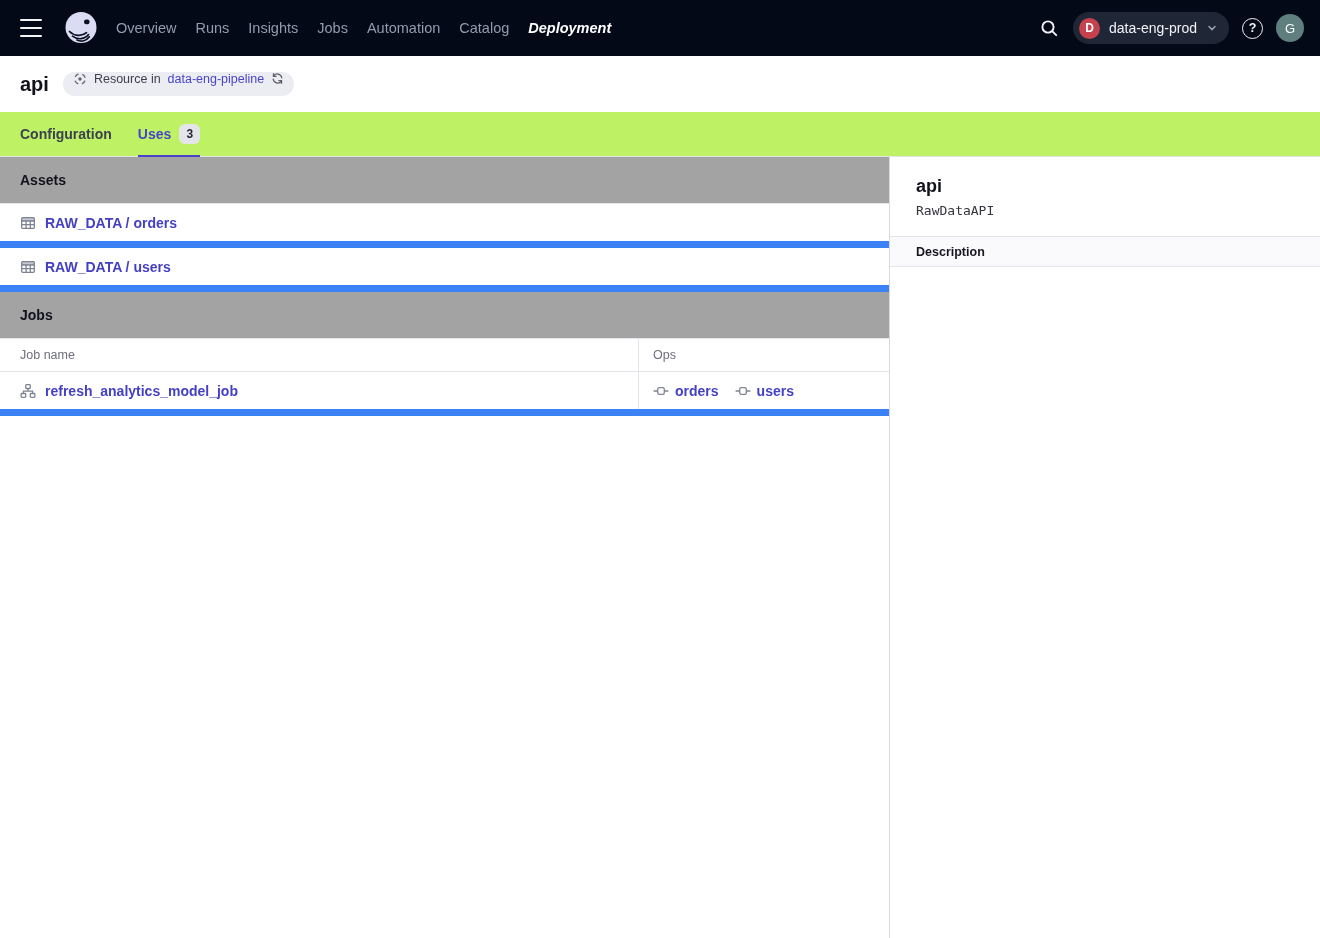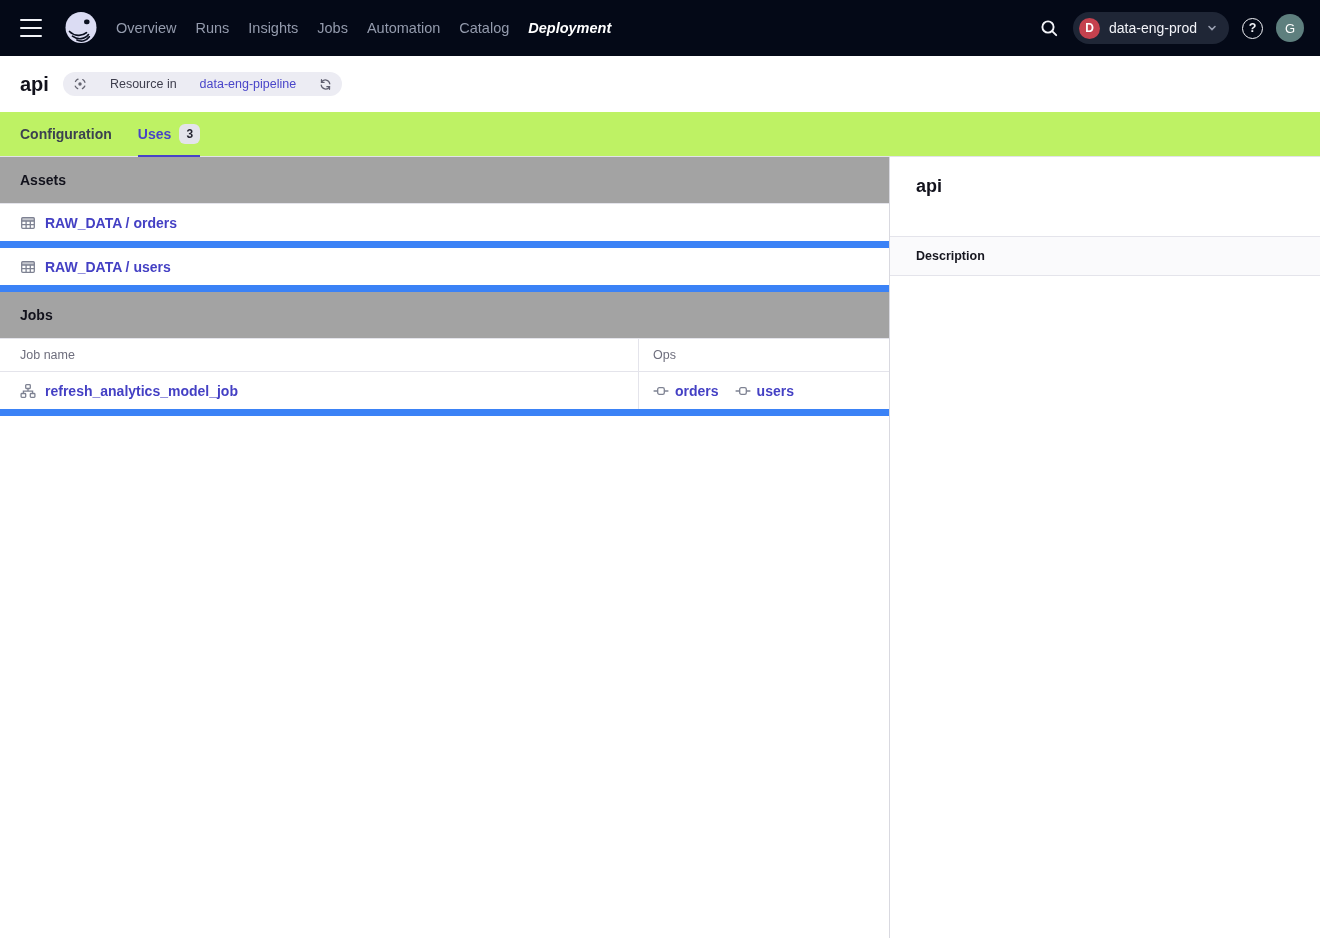--- a/index.html
+++ b/index.html
@@ -30,21 +30,21 @@
   }
   .d-circle { width: 21px; height: 21px; border-radius: 50%; background: #C5414E; color: #fff; font-size: 12px; font-weight: 700; display: flex; align-items: center; justify-content: center; }
   .deploy-label { color: #F2F3F8; font-size: 14px; }
   .help-circle { width: 21px; height: 21px; border-radius: 50%; border: 1.8px solid #F2F3F8; color: #F2F3F8; font-size: 12.5px; font-weight: 700; display: flex; align-items: center; justify-content: center; }
   .avatar { width: 28px; height: 28px; border-radius: 50%; background: #5E7F7E; color: #fff; font-size: 13px; display: flex; align-items: center; justify-content: center; cursor: pointer; }
   
   .page-header { height: 56px; display: flex; align-items: center; padding: 0 20px; gap: 14px; background: #fff; }
   .page-title { font-size: 20px; font-weight: 600; color: #12121C; }
   .resource-badge {
     height: 24px; background: #ECECF3; border-radius: 12px;
-    display: inline-flex; align-items: center; gap: 23px; padding: 0 10px;
+    display: inline-flex; align-items: flex-start; gap: 7px; padding: 0 10px;
     font-size: 12.5px; color: #3E3E4D;
   }
   .resource-badge a { color: #4945C9; text-decoration: none; cursor: pointer; }
   .badge-refresh { background: none; border: none; display: flex; cursor: pointer; padding: 0; }
   
   .tabs-row { height: 45px; display: flex; align-items: stretch; gap: 26px; padding: 0 20px; border-bottom: 1px solid #E2E2E9; background: #bef264; }
   .tab { position: relative; display: flex; align-items: center; gap: 8px; font-size: 14px; font-weight: 600; color: #3B4150; cursor: pointer; background: none; border: none; }
   .tab.active { color: #4843C8; }
   .tab.active::after { content: ""; position: absolute; left: 0; right: 0; bottom: -1px; height: 2.5px; background: #4843C8; }
   .tab-count { height: 20px; min-width: 21px; padding: 0 6px; background: #E4E4EB; border-radius: 6px; font-size: 12px; font-weight: 600; color: #262631; display: flex; align-items: center; justify-content: center; }
@@ -59,21 +59,21 @@
   .link { color: #4440C4; font-size: 14px; text-decoration: none; cursor: pointer; }
   .jobcol-1 { width: 639px; border-right: 1px solid #E4E4EB; display: flex; align-items: center; }
   .jobcol-2 { flex: 1; display: flex; align-items: center; gap: 16px; padding-left: 14px; }
   .op-link { display: inline-flex; gap: 6px; text-decoration: none; }
   .icon16 { width: 16px; height: 16px; flex: none; }
   
   .panel { flex: 1; display: flex; flex-direction: column; background: #fff; }
   .panel-head { padding: 19px 26px 0; height: 79px; }
   .panel-title { font-size: 18px; font-weight: 600; color: #12121C; margin-bottom: 6px; }
   .panel-type { font-family: "DejaVu Sans Mono", "Liberation Mono", monospace; font-size: 13px; color: #34343F; }
-  .panel-band { background: #FAFAFC; border-top: 1px solid #E4E4EB; border-bottom: 1px solid #E4E4EB; height: 40px; display: flex; align-items: center; padding: 0 26px; font-size: 12.5px; font-weight: 700; color: #16161F; }
+  .panel-band { background: #FAFAFC; border-top: 1px solid #E4E4EB; border-bottom: 1px solid #E4E4EB; height: 31px; display: flex; align-items: center; padding: 0 26px; font-size: 12.5px; font-weight: 700; color: #16161F; }
   .panel-body { padding: 18px 26px; font-size: 14px; color: #1A1A24; }
 </style>
 </head>
 <body>
 
 <header class="topnav">
   <button class="hamburger" aria-label="menu">
     <span></span>
       <span></span>
       <span></span>
@@ -224,16 +224,17 @@
           </span>
           <span class="link">users</span>
         </a>
       </div>
     </div>
   </div>
 
   <aside class="panel">
     <div class="panel-head">
       <div class="panel-title">api</div>
+      <div class="panel-type">RawDataAPI</div>
     </div>
     <div class="panel-band">Description</div>
   </aside>
 </div>
 
 </body></html>

